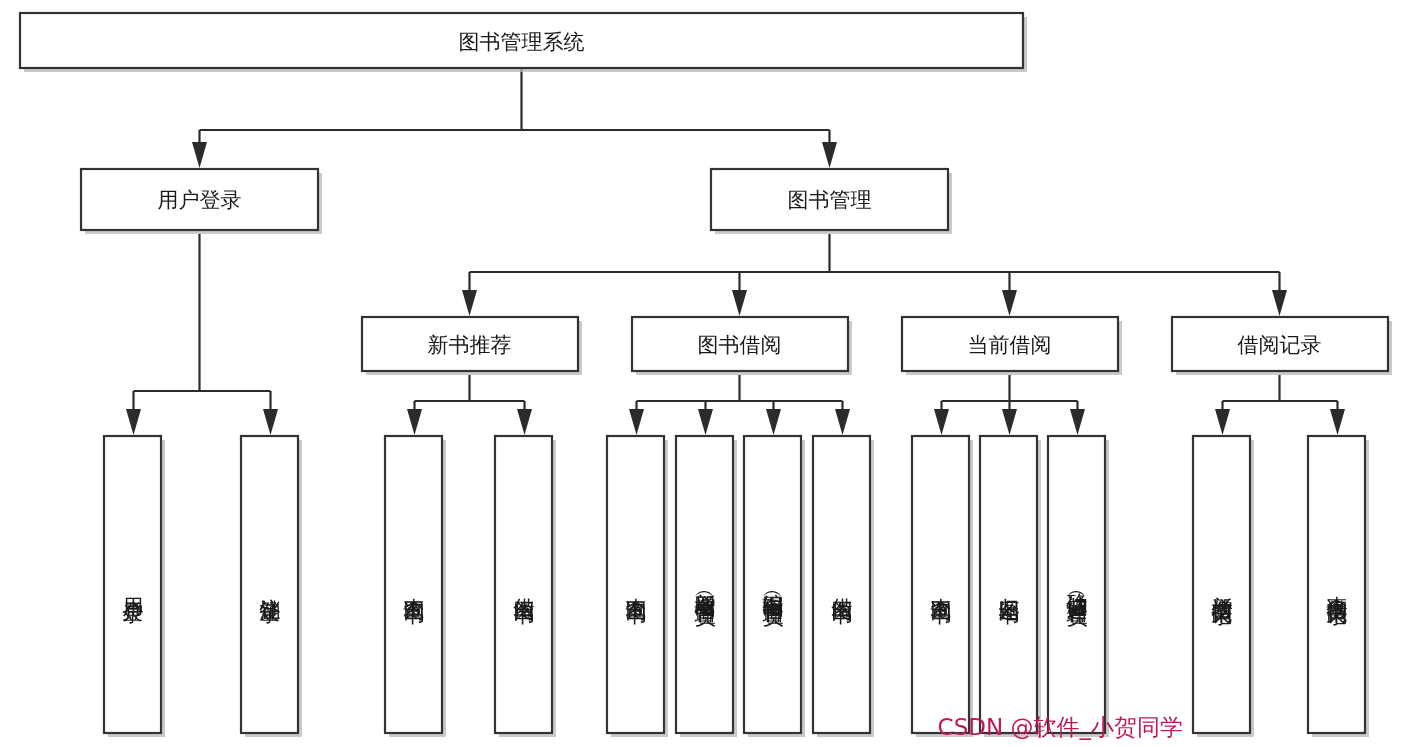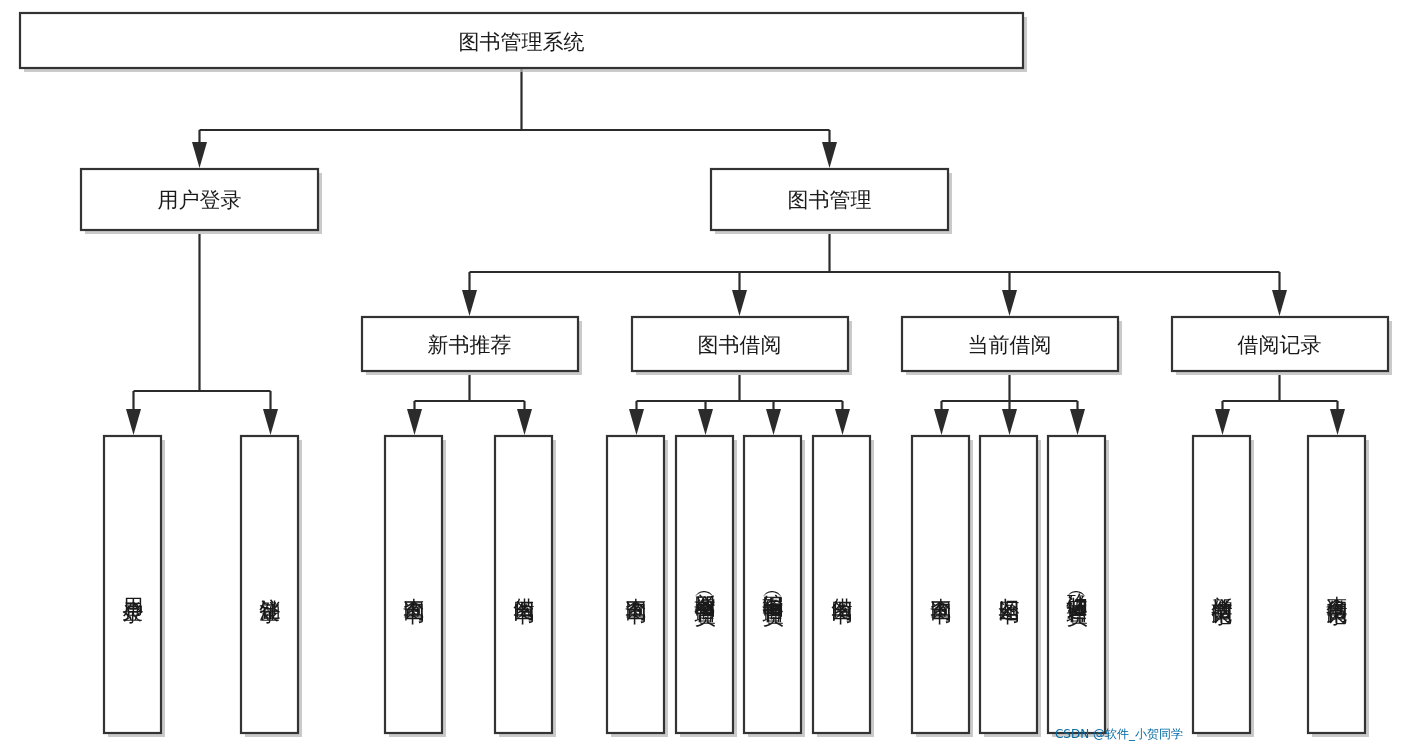--- a/index.html
+++ b/index.html
@@ -66,22 +66,22 @@
     color: #1a1a1a;
     letter-spacing: 2px;
     white-space: nowrap;
     pointer-events: none;
   }
   .watermark {
     position: absolute;
     right: 14px;
     bottom: 4px;
     font-family: "DejaVu Sans", "Liberation Sans", sans-serif;
-    font-size: 12px;
-    color: #0369a1;
+    font-size: 23px;
+    color: #be185d;
     white-space: nowrap;
   }
 </style>
 </head>
 <body>
 
 <div id="diagram-root">
 
   <svg class="diagram-canvas" viewBox="0 0 1405 747" xmlns="http://www.w3.org/2000/svg">
 

